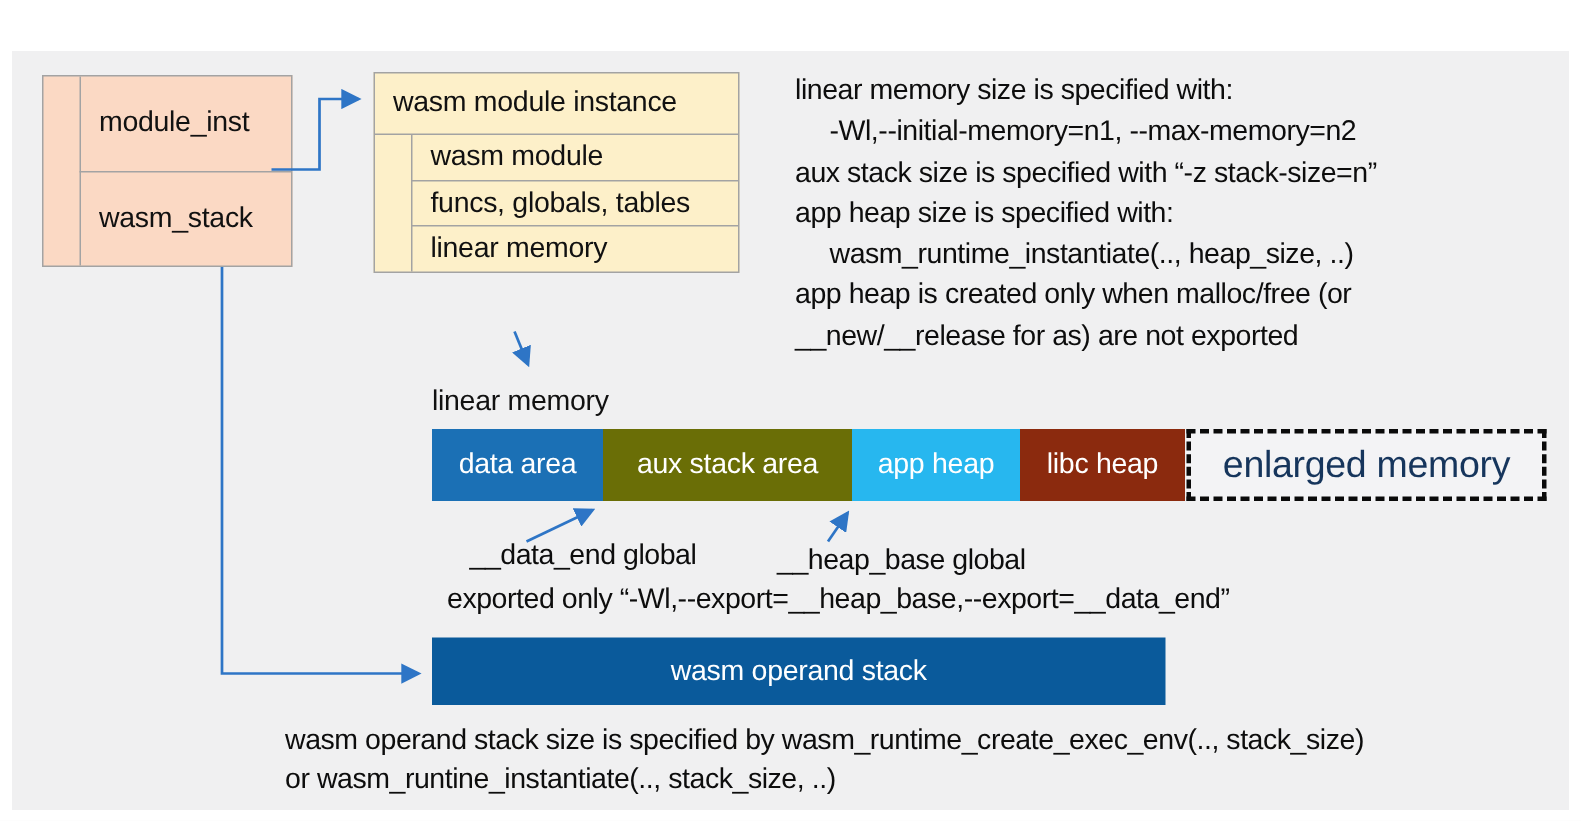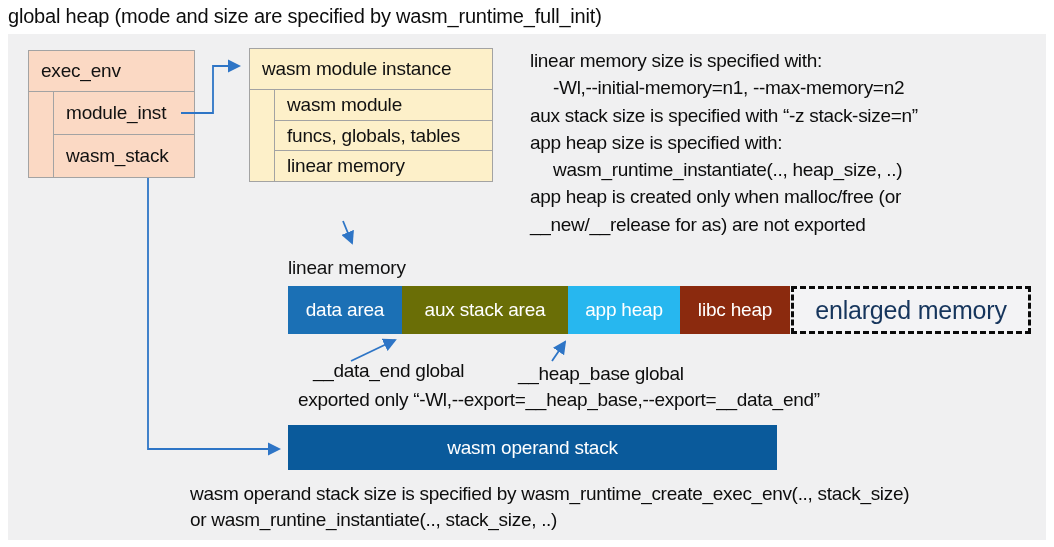--- a/index.html
+++ b/index.html
@@ -43,26 +43,24 @@
 
   .footer { position:absolute; left:190px; top:481px; font-size:19px; line-height:25.5px; letter-spacing:-0.3px; color:#0d0d0d; white-space:nowrap; }
 
   .overlay { position:absolute; left:0; top:0; pointer-events:none; }
 </style>
 </head>
 <body>
 
 <div id="page">
 
-  <div class="page-title">global heap (mode and size are specified by wasm_runtime_full_init)</div>
 
   <div class="canvas"></div>
 
   <div class="struct exec">
-    <div class="stitle">exec_env</div>
     <div class="rows">
       <div class="row">module_inst</div>
       <div class="row">wasm_stack</div>
     </div>
   </div>
 
   <div class="struct inst">
     <div class="stitle">wasm module instance</div>
     <div class="rows">
       <div class="row">wasm module</div>

